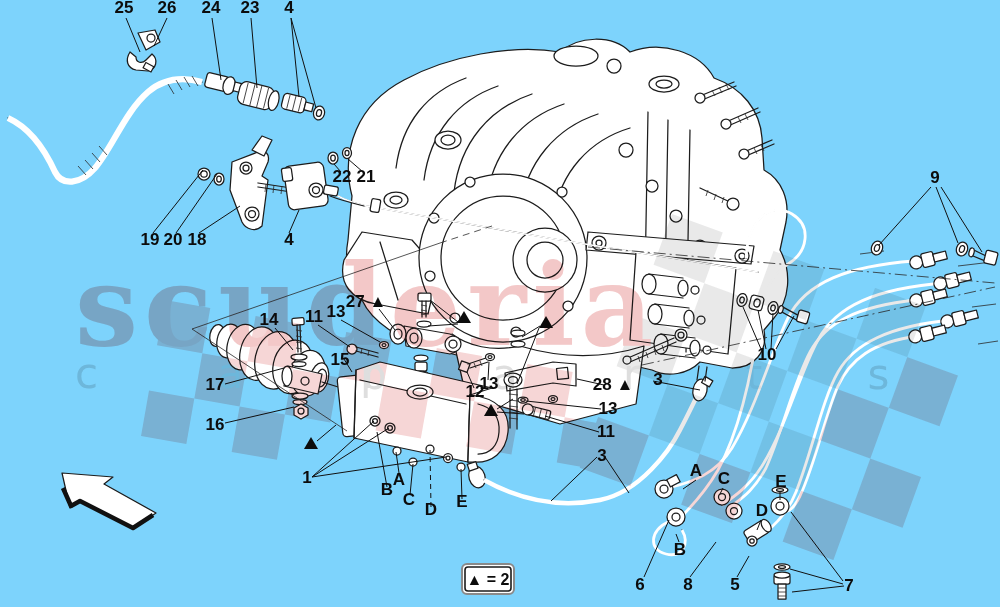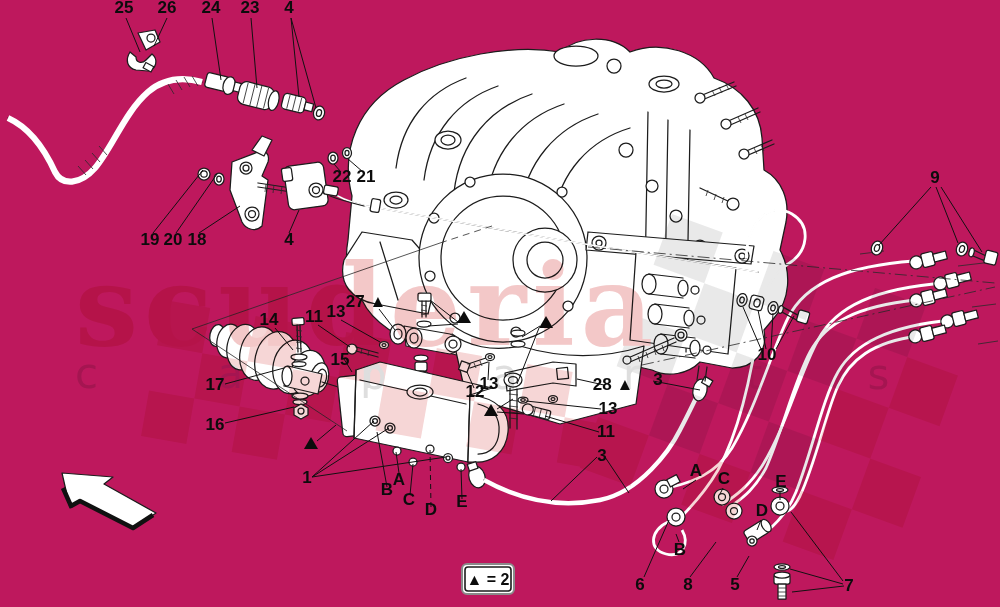--- a/index.html
+++ b/index.html
@@ -1,16 +1,16 @@
 <!DOCTYPE html>
 <html><head>
 <meta charset="utf-8">
 <style>
   html,body{margin:0;padding:0;background:#fff;}
-  .stage{position:relative;width:1000px;height:607px;background:#be185d;overflow:hidden;
+  .stage{position:relative;width:1000px;height:607px;background:#7dd3fc;overflow:hidden;
          font-family:"Liberation Sans", sans-serif;}
   svg{display:block}
   .ln{stroke:#1c1c1c;stroke-width:1.25;fill:none;stroke-linecap:round;stroke-linejoin:round;}
   .w{stroke:#1c1c1c;stroke-width:1.25;fill:#ffffff;stroke-linejoin:round;}
   .thin{stroke:#2a2a2a;stroke-width:.8;fill:none;}
   .leader{stroke:#111;stroke-width:1;fill:none;}
   .lbl{font:bold 17px "Liberation Sans",sans-serif;fill:#0c0c0c;text-anchor:middle;}
   .legendtxt{font:bold 16px "Liberation Sans",sans-serif;fill:#0c0c0c;text-anchor:middle;}
   .wm{mix-blend-mode:multiply;}
   .wm-title{font:bold 112px "DejaVu Serif","Liberation Serif",serif;fill:#f3c8c8;letter-spacing:6px;}

